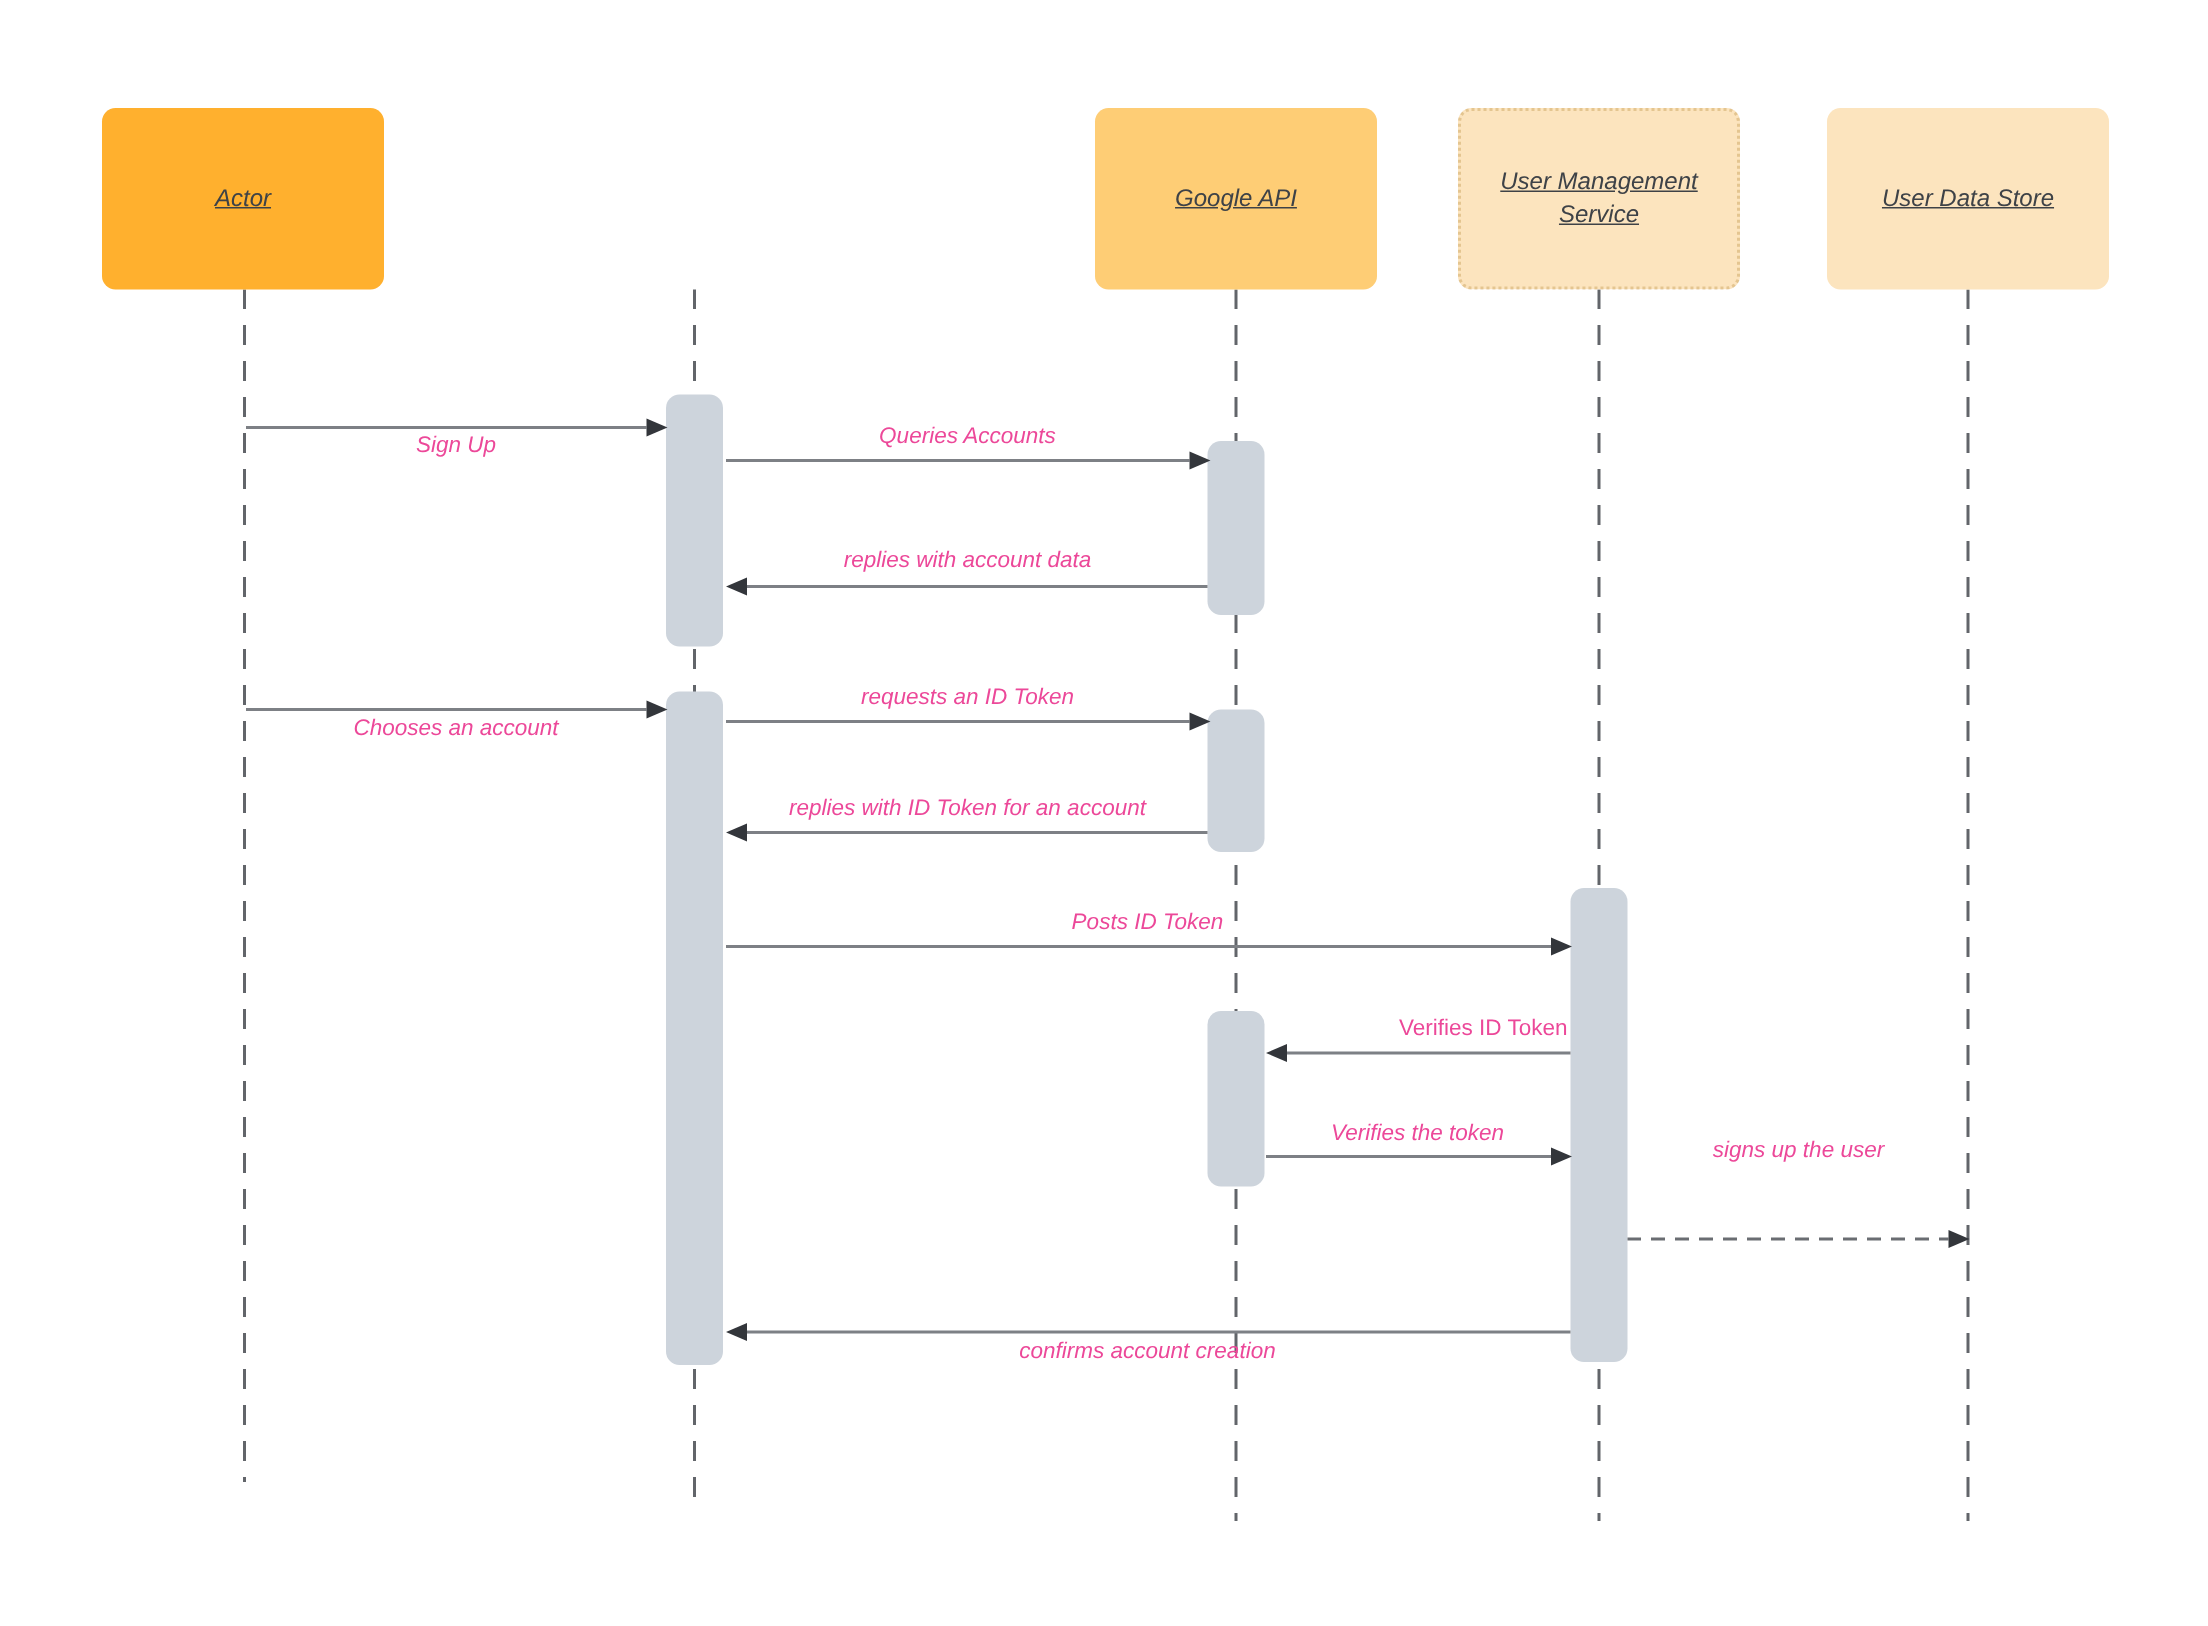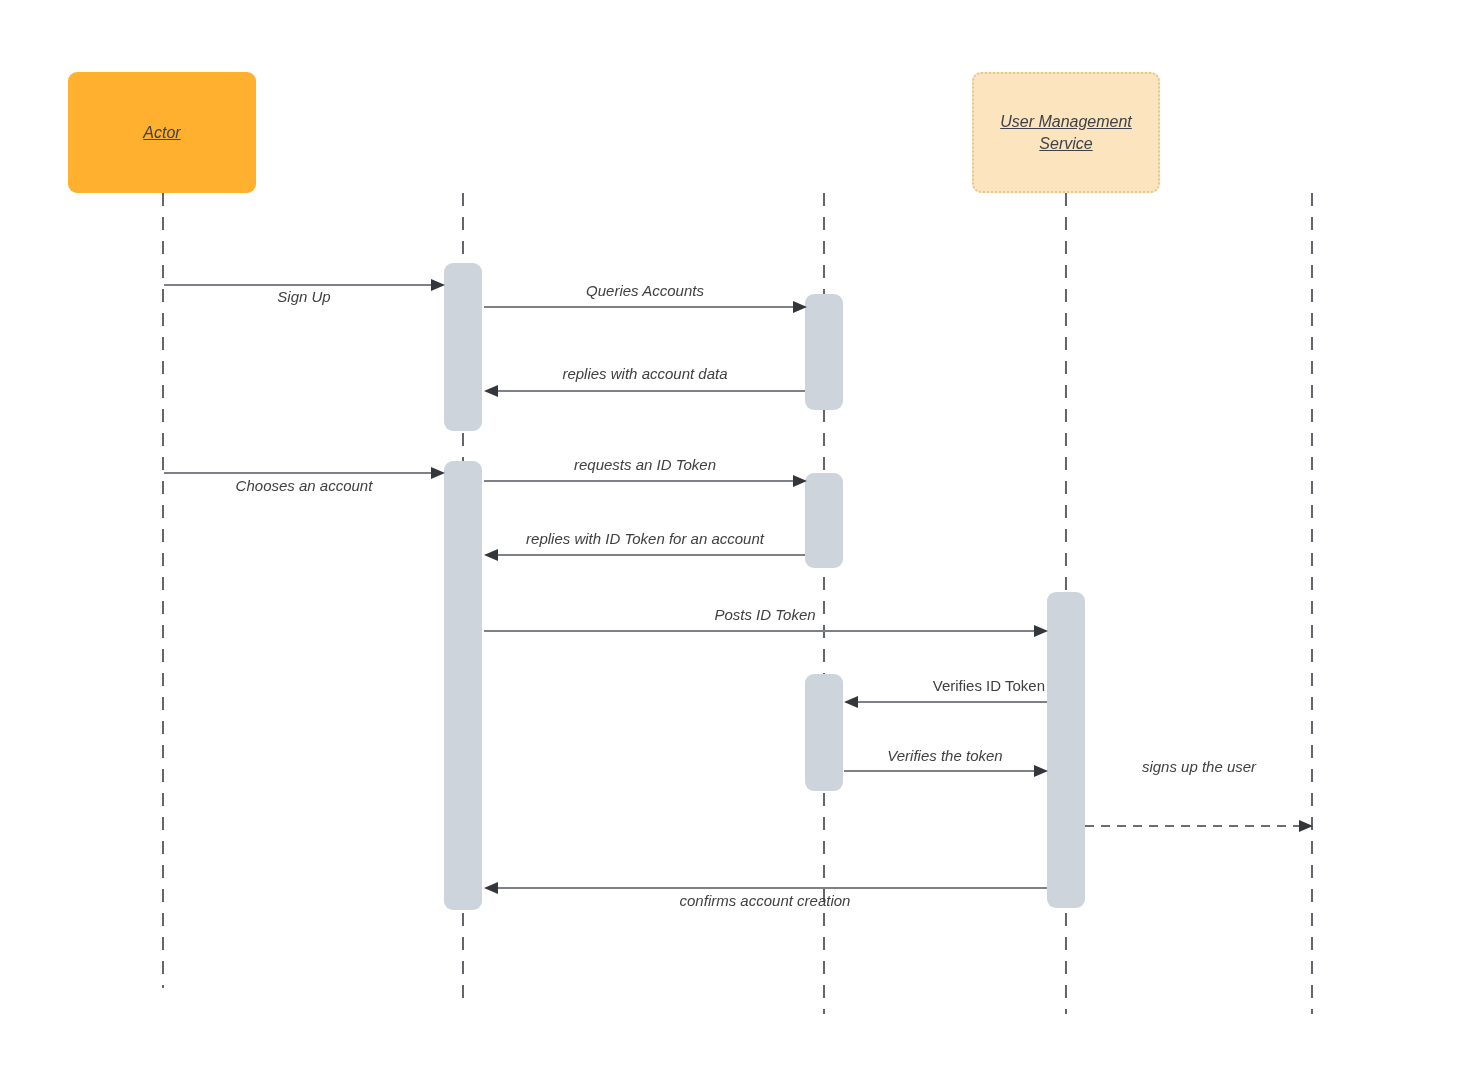--- a/index.html
+++ b/index.html
@@ -30,41 +30,47 @@
   
   .msg-line{position:absolute;height:0;border-top:2px solid #7d8085;}
   .msg-line.dashed{
     border-top:none;height:2px;
     background:repeating-linear-gradient(to right,#6a6d72 0 9px,transparent 9px 16px);
   }
   .head{position:absolute;width:0;height:0;}
   .head-right{border-top:6px solid transparent;border-bottom:6px solid transparent;border-left:14px solid #33363b;}
   .head-left{border-top:6px solid transparent;border-bottom:6px solid transparent;border-right:14px solid #33363b;}
   .msg-label{
-    position:absolute;font-size:15px;font-style:italic;color:#404040;
+    position:absolute;font-size:15px;font-style:italic;color:#ec4899;
     text-align:center;white-space:nowrap;
   }
   .msg-label.upright{font-style:normal;text-align:right;}
 </style>
 </head>
 <body>
 
 <div class="canvas">
 
   <div class="lifeline" style="left:162px;top:193px;height:795px"></div>
   <div class="lifeline" style="left:462px;top:193px;height:815px"></div>
   <div class="lifeline" style="left:823px;top:193px;height:821px"></div>
   <div class="lifeline" style="left:1065px;top:193px;height:821px"></div>
   <div class="lifeline" style="left:1311px;top:193px;height:821px"></div>
 
   <div class="pbox fill-strong" style="left:68px">
     <span>Actor</span>
   </div>
+  <div class="pbox fill-medium" style="left:730px">
+    <span>Google API</span>
+  </div>
   <div class="pbox fill-pale dotted-edge" style="left:972px">
     <span>User Management Service</span>
+  </div>
+  <div class="pbox fill-pale" style="left:1218px">
+    <span>User Data Store</span>
   </div>
 
   <div class="activation" style="left:444px;top:263px;height:168px"></div>
   <div class="activation" style="left:805px;top:294px;height:116px"></div>
   <div class="activation" style="left:444px;top:461px;height:449px"></div>
   <div class="activation" style="left:805px;top:473px;height:95px"></div>
   <div class="activation" style="left:1047px;top:592px;height:316px"></div>
   <div class="activation" style="left:805px;top:674px;height:117px"></div>
 
   <div>

